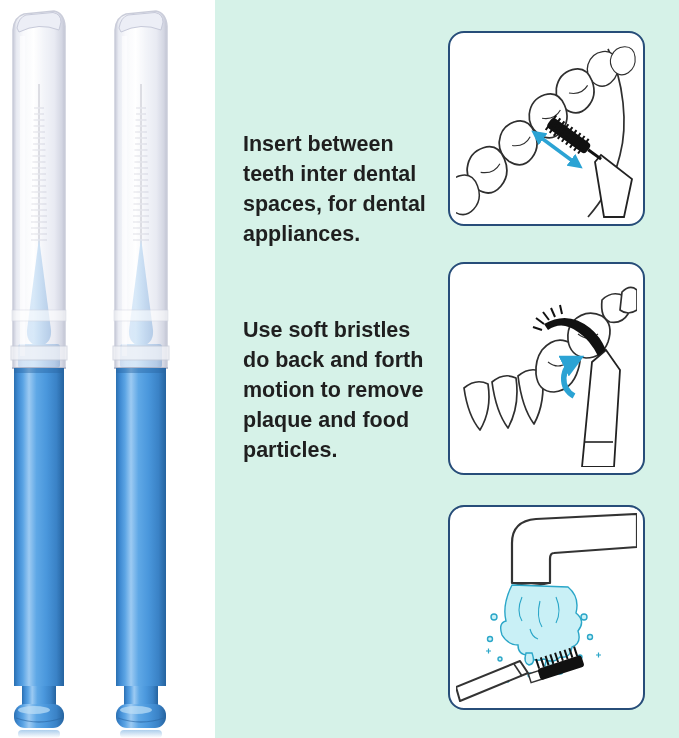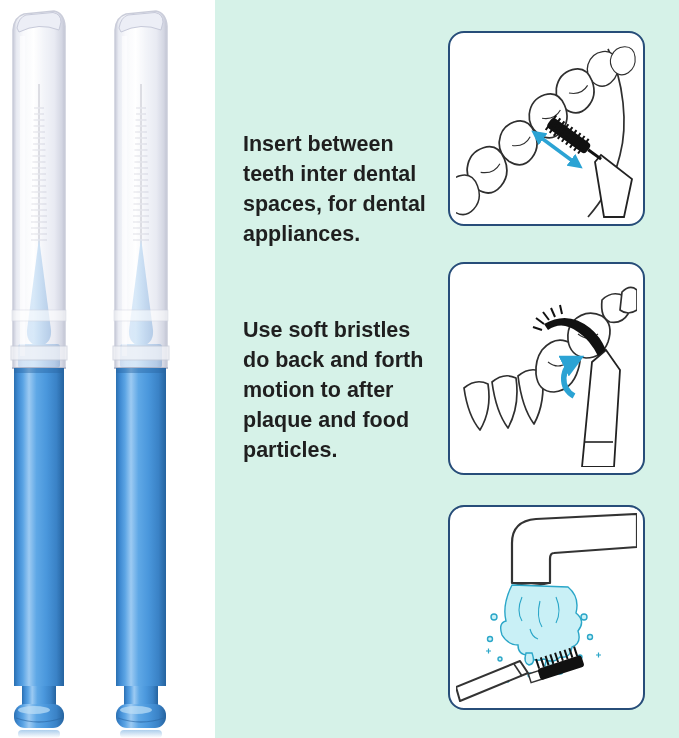--- a/index.html
+++ b/index.html
@@ -129,21 +129,21 @@
       <rect x="8" y="724" width="42" height="8" rx="4" fill="url(#reflGrad)"></rect>
     </svg>
   </div>
 
   <div class="instruction instruction-1">Insert between
 teeth inter dental
 spaces, for dental
 appliances.</div>
   <div class="instruction instruction-2">Use soft bristles
 do back and forth
-motion to after
+motion to remove
 plaque and food
 particles.</div>
 
   <div class="panel panel-1">
     <svg width="181" height="179" viewBox="0 0 181 179">
       <defs>
         <marker id="ah" viewBox="0 0 10 10" refX="6" refY="5" markerWidth="4.2" markerHeight="4.2" orient="auto-start-reverse">
           <path d="M0,0 L10,5 L0,10 Z" fill="#2ba3d4"></path>
         </marker>
       </defs>

